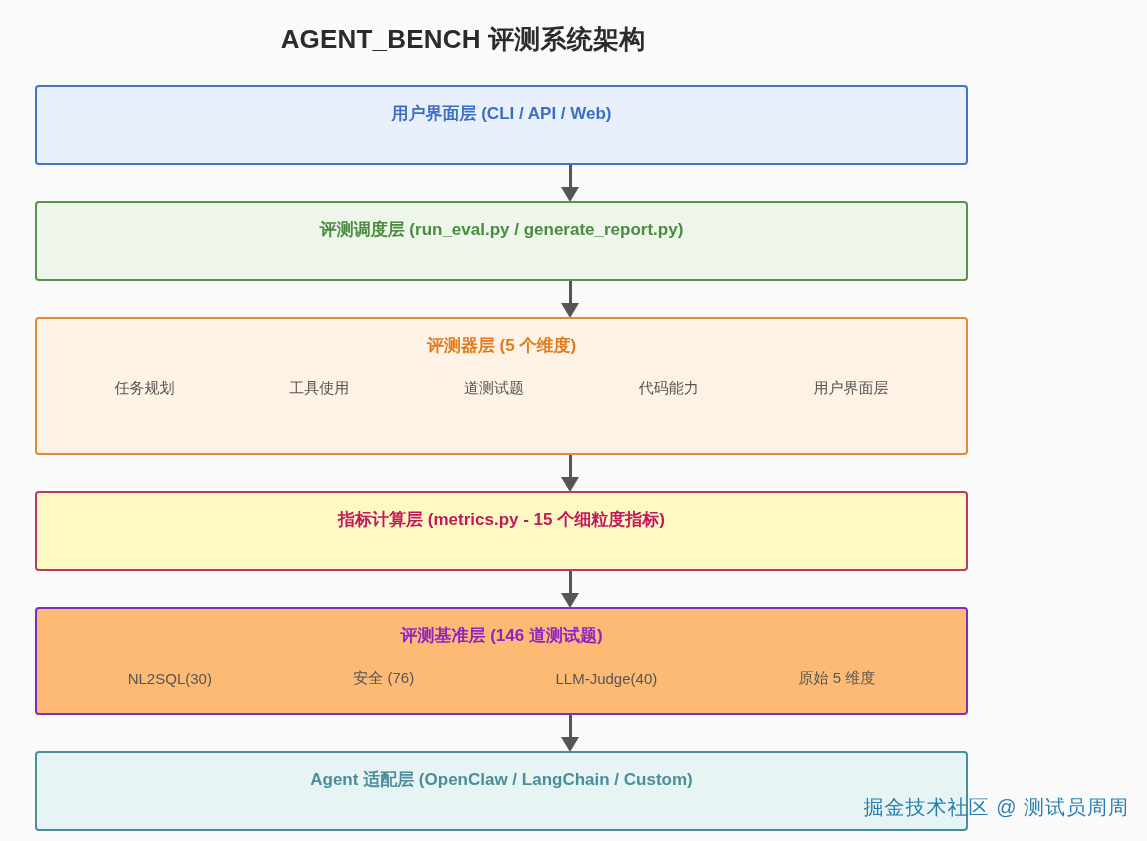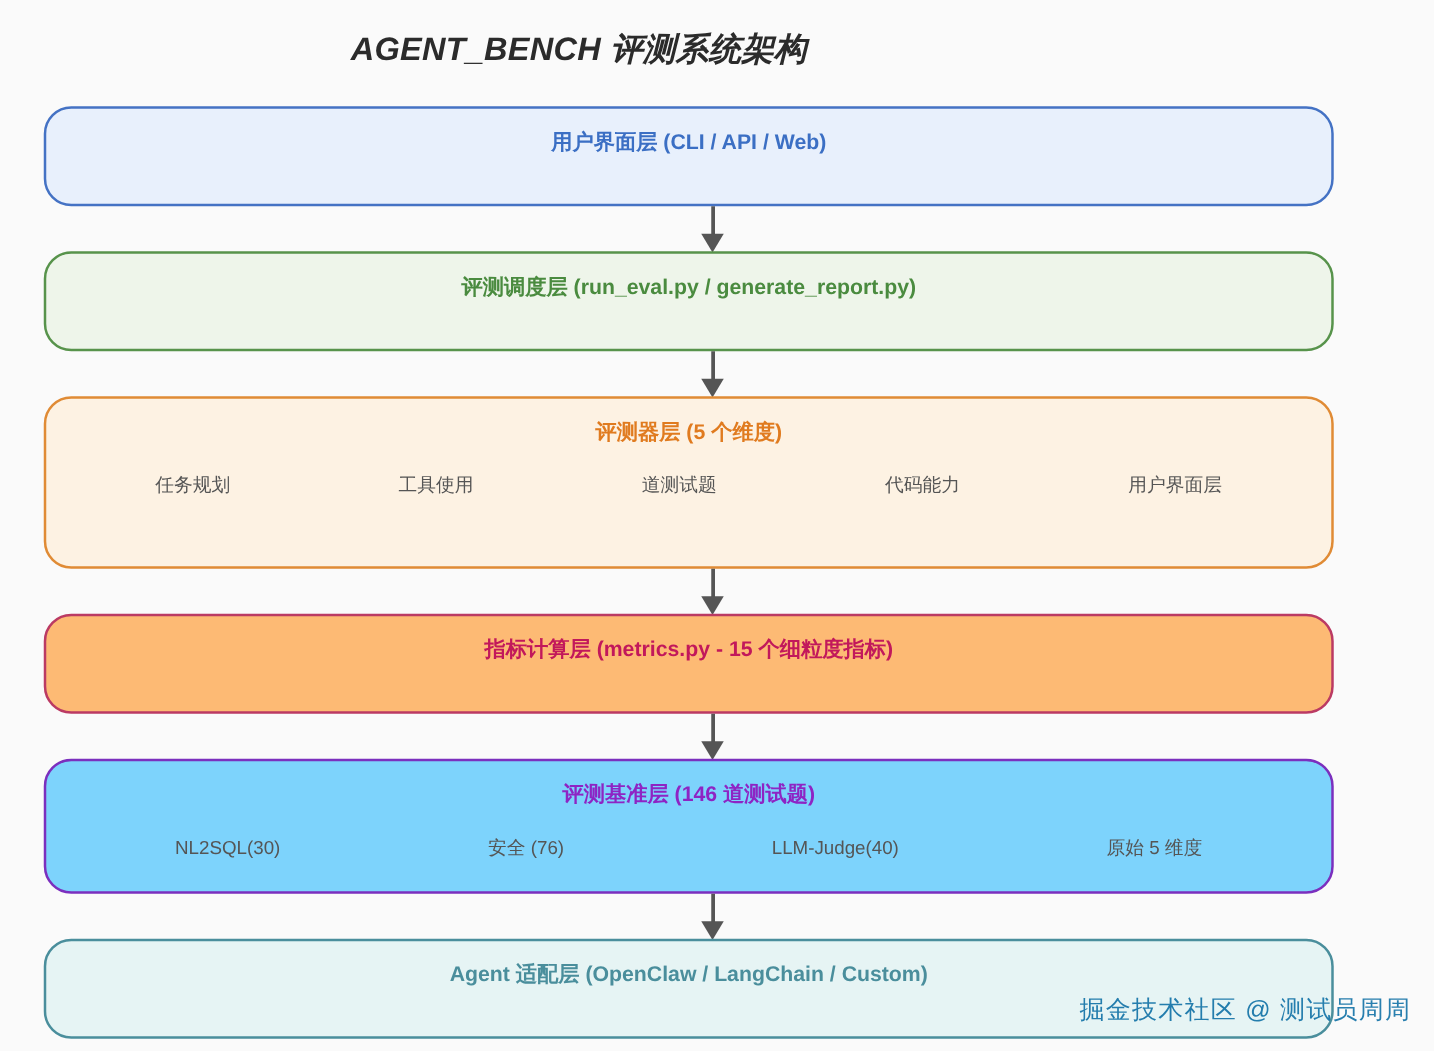--- a/index.html
+++ b/index.html
@@ -26,39 +26,38 @@
   .diagram-title {
     position: absolute;
     left: 0;
     top: 22px;
     width: 926px;
     text-align: center;
     font-size: 26px;
     font-weight: bold;
     color: #2b2b2b;
     letter-spacing: 0.2px;
-    font-style: italic;
   }
 
   
   .layers {
     position: absolute;
     left: 35px;
     top: 85px;
     width: 1130px;   
   }
 
   .layer-wrap {
     position: relative;
   }
 
   .layer-box {
     box-sizing: border-box;
-    width: 1032px;
-    border-radius: 22px;
+    width: 933px;
+    border-radius: 4px;
     border-style: solid;
     border-width: 2px;
     padding: 16px 20px 16px 20px;
     position: relative;
   }
 
   .layer-heading {
     text-align: center;
     font-size: 17px;
     font-weight: bold;
@@ -156,30 +155,30 @@
             <div class="layer-item" style="color: rgb(85, 85, 85);">代码能力</div>
             <div class="layer-item" style="color: rgb(85, 85, 85);">用户界面层</div>
           </div>
         </div>
       </div>
       <div class="arrow">
         <div class="arrow-line" style="background: rgb(85, 85, 85);"></div>
         <div class="arrow-head" style="border-top-color: rgb(85, 85, 85);"></div>
       </div>
       <div class="layer-wrap">
-        <div class="layer-box" style="border-color: rgb(187, 58, 99); background: #fdba74; height: 80px;">
+        <div class="layer-box" style="border-color: rgb(187, 58, 99); background: #fef9c3; height: 80px;">
           <div class="layer-heading" style="color: rgb(194, 24, 91);">指标计算层 (metrics.py - 15 个细粒度指标)</div>
         </div>
       </div>
       <div class="arrow">
         <div class="arrow-line" style="background: rgb(85, 85, 85);"></div>
         <div class="arrow-head" style="border-top-color: rgb(85, 85, 85);"></div>
       </div>
       <div class="layer-wrap">
-        <div class="layer-box" style="border-color: rgb(123, 47, 190); background: #7dd3fc; height: 108px;">
+        <div class="layer-box" style="border-color: rgb(123, 47, 190); background: #fdba74; height: 108px;">
           <div class="layer-heading" style="color: rgb(142, 36, 196);">评测基准层 (146 道测试题)</div>
           <div class="layer-items">
             <div class="layer-item" style="color: rgb(85, 85, 85);">NL2SQL(30)</div>
             <div class="layer-item" style="color: rgb(85, 85, 85);">安全 (76)</div>
             <div class="layer-item" style="color: rgb(85, 85, 85);">LLM-Judge(40)</div>
             <div class="layer-item" style="color: rgb(85, 85, 85);">原始 5 维度</div>
           </div>
         </div>
       </div>
       <div class="arrow">

